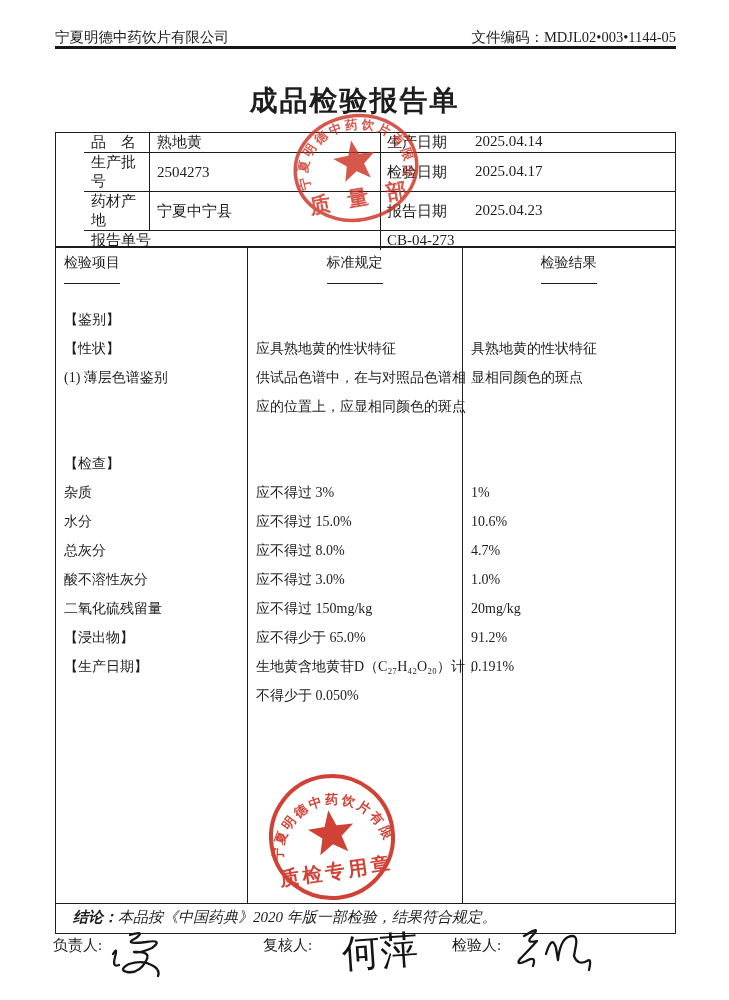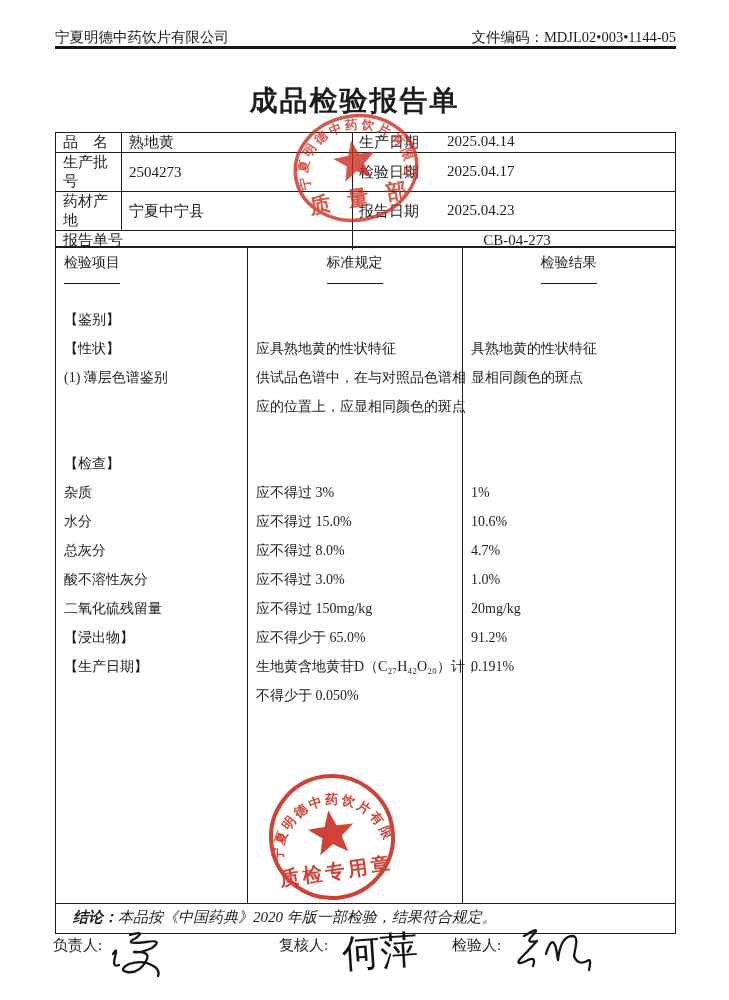--- a/index.html
+++ b/index.html
@@ -8,29 +8,29 @@
         font-family:"Liberation Serif","DejaVu Serif",serif;color:var(--ink);}
   
   .doc-header{position:absolute;left:55px;top:28px;width:621px;display:flex;
               justify-content:space-between;font-size:14.5px;line-height:18px;}
   .header-rule{position:absolute;left:55px;top:46px;width:621px;height:2.5px;background:#161616;}
   .doc-title{position:absolute;left:0;top:82px;width:709px;text-align:center;
              font-size:28px;font-weight:bold;letter-spacing:2px;}
   
   .info-table{position:absolute;left:55px;top:132px;width:621px;height:115px;
               border:1.5px solid var(--ink);box-sizing:border-box;display:flex;
-              flex-direction:column;font-size:15px;}
+              flex-direction:column;font-size:15px;padding-left:28px;}
   .info-row{flex:1;display:flex;align-items:center;border-bottom:1px solid var(--ink);}
   .info-row:last-child{border-bottom:none;}
   .ic-label{width:66px;border-right:1px solid var(--ink);padding-left:7px;box-sizing:border-box;align-self:stretch;display:flex;align-items:center;}
   .ic-value{width:231px;border-right:1px solid var(--ink);padding-left:7px;box-sizing:border-box;align-self:stretch;display:flex;align-items:center;}
   .ic-right{flex:1;display:flex;padding-left:6px;}
   .ic-dlabel{width:88px;}
   .ic-label4{width:297px;border-right:1px solid var(--ink);padding-left:7px;box-sizing:border-box;align-self:stretch;display:flex;align-items:center;}
-  .ic-value4{flex:1;padding-left:6px;text-align:center;}
+  .ic-value4{flex:1;padding-left:6px;}
   
   .main-table{position:absolute;left:55px;top:247px;width:621px;height:656px;
               border:1.5px solid var(--ink);border-bottom:none;box-sizing:border-box;font-size:14px;}
   .vline{position:absolute;top:0;bottom:0;width:1px;background:var(--ink);}
   .v1{left:191px}.v2{left:406px}
   .irow{display:flex;min-height:29px;line-height:29px;}
   .irow.spacer{height:28px;min-height:28px;}
   .ci{width:191px;padding-left:8px;box-sizing:border-box;}
   .cs{width:215px;padding-left:9px;box-sizing:border-box;white-space:pre;}
   .cr{flex:1;padding-left:9px;box-sizing:border-box;}
@@ -197,21 +197,21 @@
       <polygon fill="var(--stamp-red)" points="70,42 76,58 92.8,58.6 79.7,69.2 84.1,85.4 70,76.2 55.9,85.4 60.3,69.2 47.2,58.6 64,58"></polygon>
       <text x="70" y="110" text-anchor="middle" font-size="19.5" font-weight="bold" fill="var(--stamp-red)" letter-spacing="3.5">质检专用章</text>
     </g>
   </svg>
 
   <div class="conclusion">
     <span class="clabel">结论：</span><span>本品按《中国药典》2020 年版一部检验，结果符合规定。</span>
   </div>
 
   <span class="sig-label" style="left:53px;">负责人:</span>
-  <span class="sig-label" style="left:263px;margin-left:16px;">复核人:</span>
+  <span class="sig-label" style="left:263px;">复核人:</span>
   <span class="sig-label" style="left:452px;">检验人:</span>
 
   <svg class="sig" style="left:100px;top:928px;" width="72" height="58" viewBox="0 0 72 58">
     <path d="M30 7 Q46 2 36 10 Q22 17 46 14 Q64 11 52 20 Q38 26 34 24 Q52 23 46 33 Q39 46 27 44 Q18 42 29 36 Q44 31 55 39 Q60 43 58 48"></path>
     <path d="M13 26 Q18 18 15 29 Q12 40 19 37"></path>
   </svg>
 
   <svg class="sig" style="left:338px;top:920px;" width="96" height="62" viewBox="0 0 96 62">
     <text x="4" y="44" font-size="38" fill="#141414" transform="rotate(-4 48 31)" style="font-family:'Liberation Serif','DejaVu Serif',serif;">何萍</text>
   </svg>

